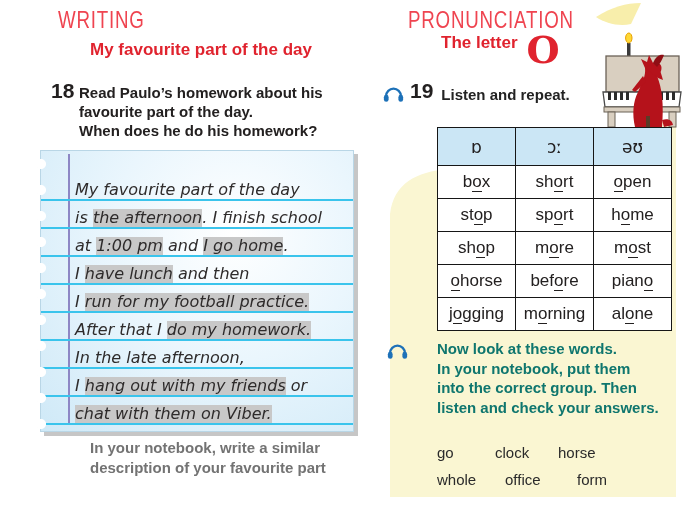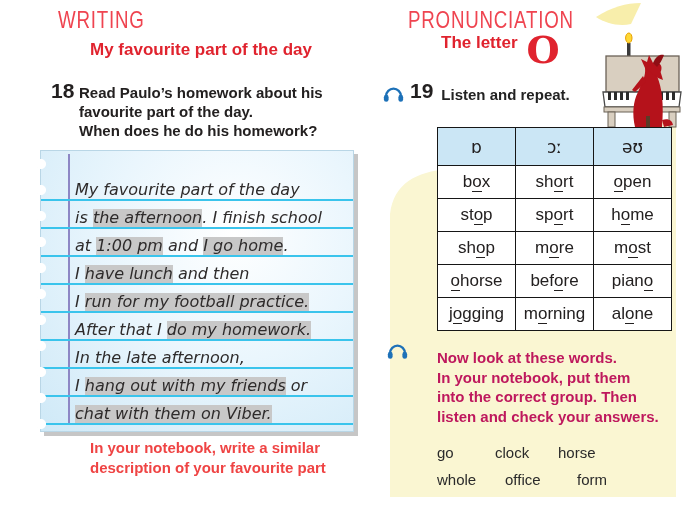--- a/index.html
+++ b/index.html
@@ -29,21 +29,21 @@
                background-size:12px 26px; background-repeat:repeat-y; }
   .margin-line { position:absolute; left:27px; top:3px; bottom:8px; width:2px; background:#8d87c5; }
   .nb-lines { position:absolute; left:0; top:22px; width:100%; }
   .nb-row { height:28px; display:flex; align-items:flex-end; border-bottom:2px solid #3ac4ec;
             padding-left:34px; font-family:"DejaVu Sans", sans-serif; font-style:italic;
             font-size:16px; color:#2e2b2b; white-space:pre; }
   .nb-row span { line-height:1.15; }
   .nb-row .hl { background:#c8c8c8; }
 
   .footer-instr { position:absolute; left:90px; top:438px; width:290px; font-size:15px; font-weight:bold;
-                  line-height:19.5px; color:#ef4444; z-index:2; }
+                  line-height:19.5px; color:#737373; z-index:2; }
 
   
   .letter-line { position:absolute; left:441px; top:33px; display:flex; align-items:flex-start; z-index:2; }
   .letter-prefix { font-size:17px; font-weight:bold; color:#e0232e; }
   .letter-big { font-family:"DejaVu Serif", serif; font-size:38px; font-weight:bold; color:#e0232e;
                 margin-left:9px; line-height:0.9; }
 
   .ex19 { position:absolute; left:383px; top:79px; display:flex; align-items:flex-end; gap:6px; z-index:2; }
   .ex19 .label { font-size:15px; font-weight:bold; margin-left:2px; }
 
@@ -51,22 +51,22 @@
 
   .pron-table { position:absolute; left:437px; top:127px; border-collapse:collapse; z-index:2;
                 background:#fff; }
   .pron-table th, .pron-table td { border:1.6px solid #161616; width:78px; text-align:center;
                 font-weight:400; font-size:17px; color:#232020; }
   .pron-table th { height:38px; background:#cbe6f5; font-family:"DejaVu Sans", sans-serif; }
   .pron-table td { height:33px; font-family:"Liberation Sans", sans-serif; }
   .pron-table .u { display:inline-block; line-height:1.05; border-bottom:1.7px solid #232020; }
 
   .task-icon { position:absolute; left:387px; top:341px; z-index:2; }
-  .task-lines { position:absolute; left:437px; top:348px; width:240px; font-size:15px; font-weight:bold;
-                line-height:19.5px; color:#be185d; z-index:2; }
+  .task-lines { position:absolute; left:437px; top:339px; width:240px; font-size:15px; font-weight:bold;
+                line-height:19.5px; color:#0f766e; z-index:2; }
   .word-row { position:absolute; left:437px; display:flex; font-size:15px; color:#2a2a2a; z-index:2; }
   .word-row-1 { top:444px; }
   .word-row-2 { top:471px; }
   .word-row-1 span:nth-child(1){ width:58px; } .word-row-1 span:nth-child(2){ width:63px; }
   .word-row-2 span:nth-child(1){ width:68px; } .word-row-2 span:nth-child(2){ width:72px; }
 
   .piano-illu { position:absolute; left:602px; top:28px; z-index:2; }
 </style>
 </head>
 <body>

